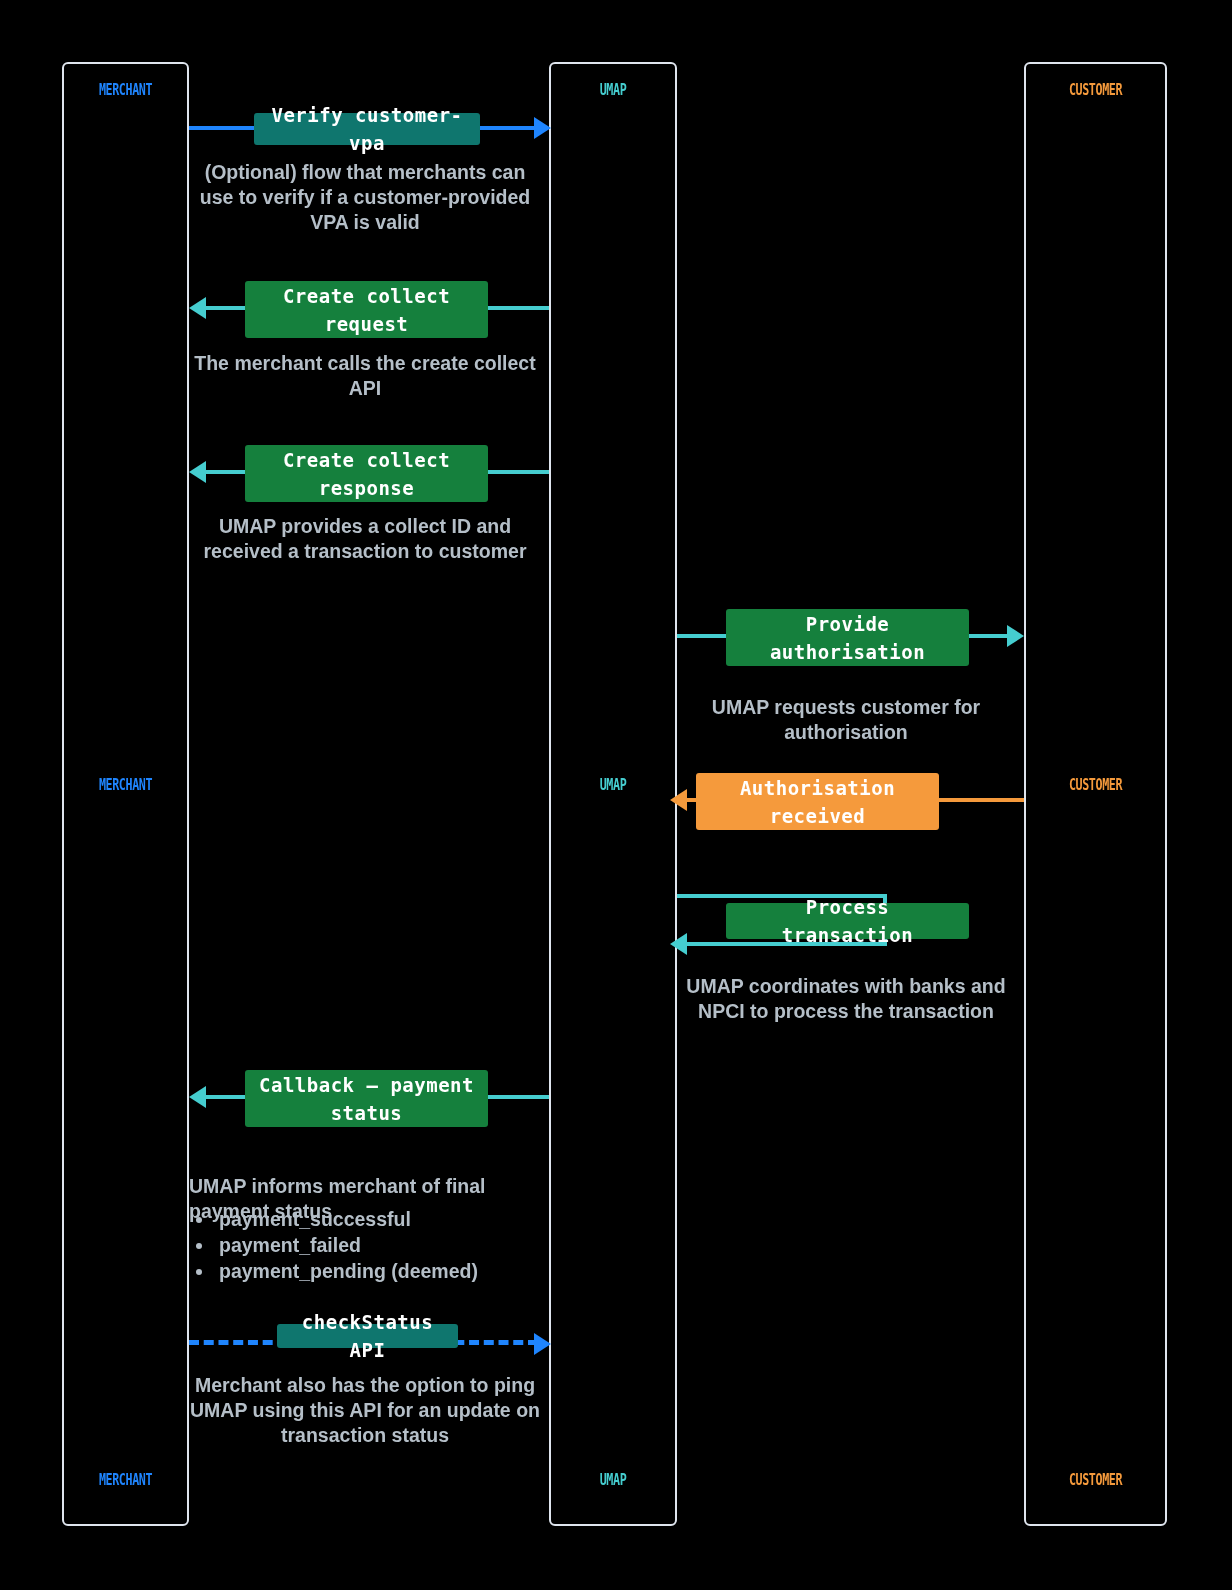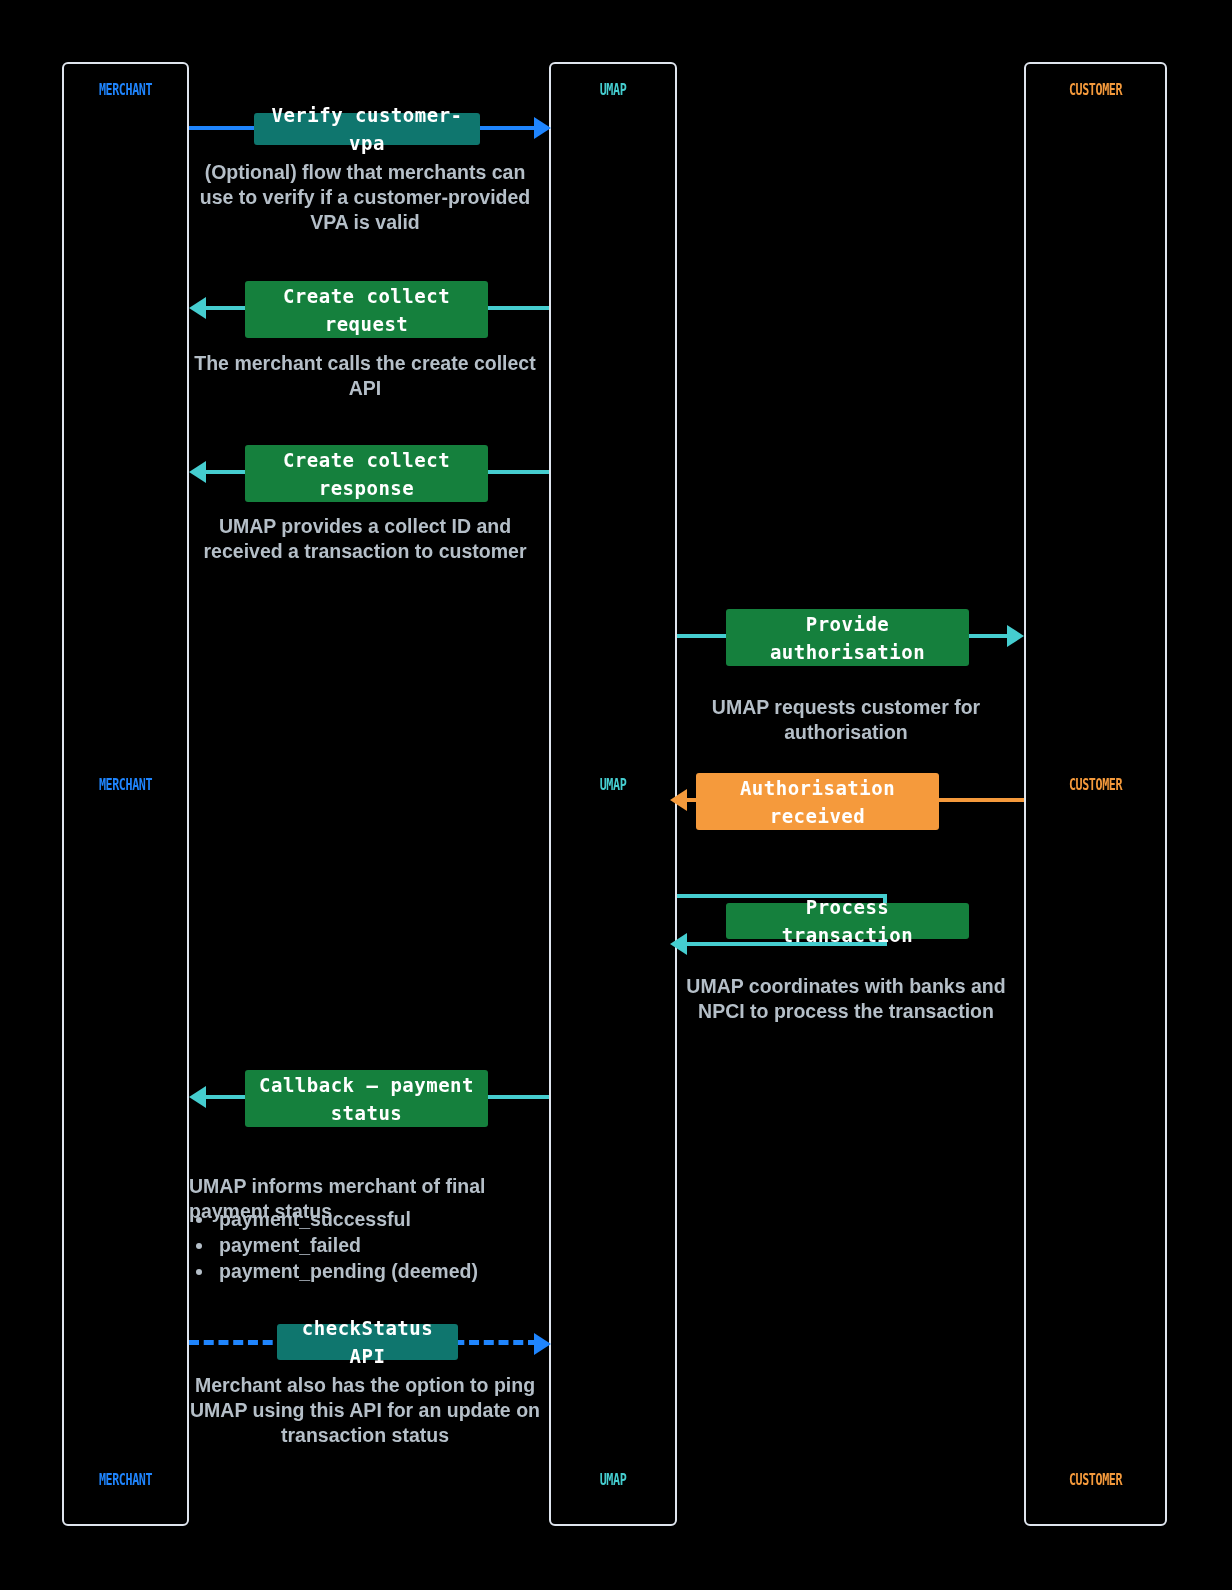--- a/index.html
+++ b/index.html
@@ -123,16 +123,16 @@
   <div class="msgbox bg-teal" style="left:245px;top:1070px;width:243px;height:57px;">Callback — payment status</div>
   <div class="caption left" style="left:189px;top:1138px;width:330px;">UMAP informs merchant of final payment status</div>
   <ul class="bullets" style="left:189px;top:1207px;width:340px;">
     <li>payment_successful</li>
     <li>payment_failed</li>
     <li>payment_pending (deemed)</li>
   </ul>
 
   <div class="stem dashed" style="left:189px;top:1340px;width:349px;border-top-color:#1f85fe;"></div>
   <div class="head right" style="left:534px;top:1333px;border-left-color:#1f85fe;"></div>
-  <div class="msgbox bg-blue" style="left:277px;top:1324px;width:181px;height:36px;">checkStatus API</div>
+  <div class="msgbox bg-blue" style="left:277px;top:1324px;width:181px;height:24px;">checkStatus API</div>
   <div class="caption" style="left:189px;top:1373px;width:352px;">Merchant also has the option to ping UMAP using this API for an update on transaction status</div>
 
 </div>
 
 </body></html>

